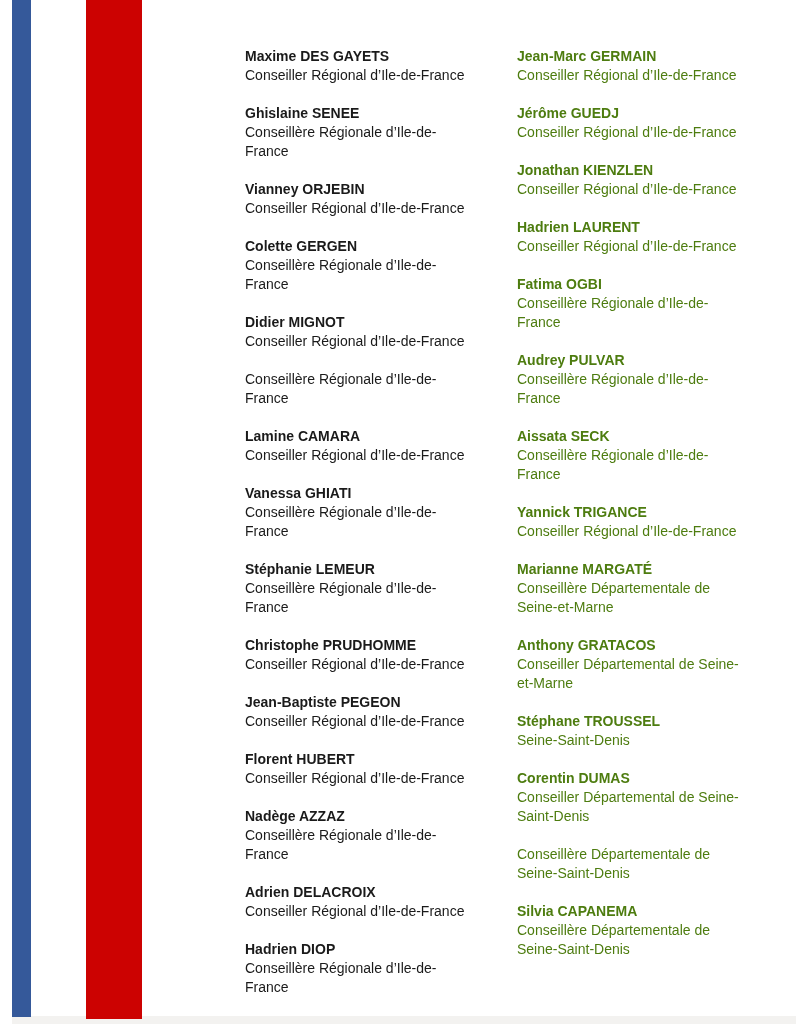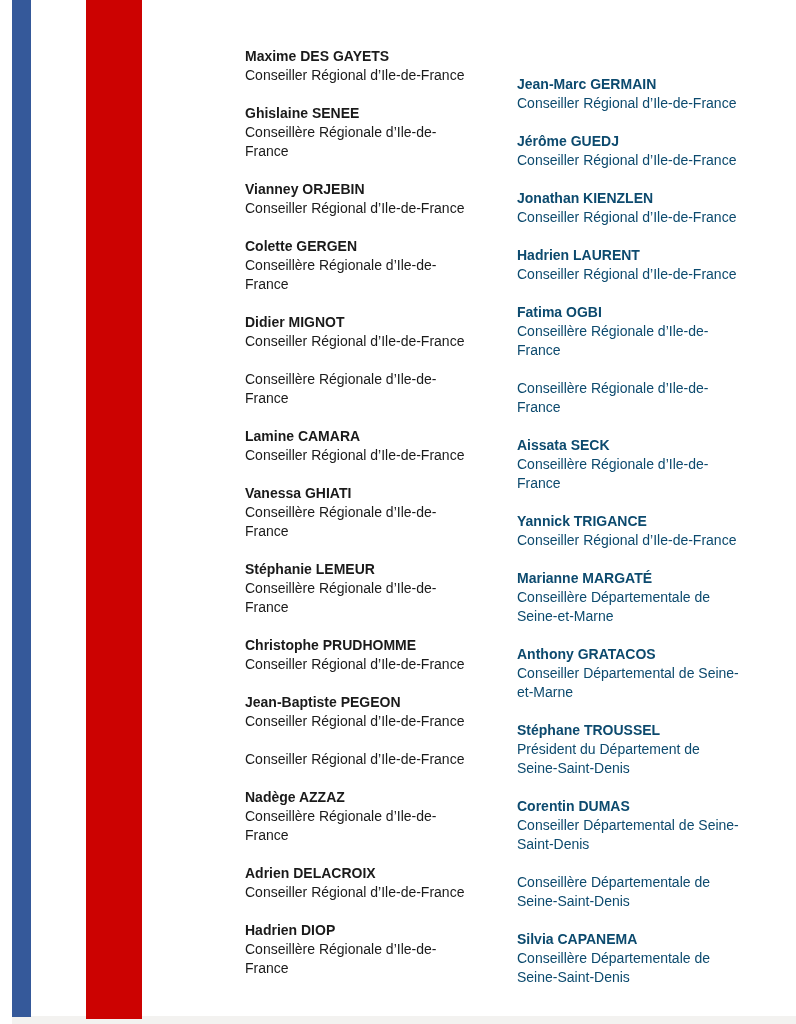--- a/index.html
+++ b/index.html
@@ -119,41 +119,42 @@
     <div class="entry-name">Christophe PRUDHOMME</div>
   <div class="entry-title-line">Conseiller Régional d’Ile-de-France</div>
       </div>
 
   <div class="entry">
     <div class="entry-name">Jean-Baptiste PEGEON</div>
   <div class="entry-title-line">Conseiller Régional d’Ile-de-France</div>
       </div>
 
   <div class="entry">
+    <div class="entry-name">Florent HUBERT</div>
   <div class="entry-title-line">Conseiller Régional d’Ile-de-France</div>
       </div>
 
   <div class="entry">
     <div class="entry-name">Nadège AZZAZ</div>
   <div class="entry-title-line">Conseillère Régionale d’Ile-de-</div>
         <div class="entry-title-line">France</div>
       </div>
 
   <div class="entry">
     <div class="entry-name">Adrien DELACROIX</div>
   <div class="entry-title-line">Conseiller Régional d’Ile-de-France</div>
       </div>
 
   <div class="entry">
     <div class="entry-name">Hadrien DIOP</div>
   <div class="entry-title-line">Conseillère Régionale d’Ile-de-</div>
         <div class="entry-title-line">France</div>
       </div>
 </div>
-  <div class="col col-right" id="col-right" style="color: #0c4a6e; margin-top: 28px;">
+  <div class="col col-right" id="col-right" style="color: #4d7c0f;">
   <div class="entry">
     <div class="entry-name">Jean-Marc GERMAIN</div>
   <div class="entry-title-line">Conseiller Régional d’Ile-de-France</div>
       </div>
 
   <div class="entry">
     <div class="entry-name">Jérôme GUEDJ</div>
   <div class="entry-title-line">Conseiller Régional d’Ile-de-France</div>
       </div>
 
@@ -167,20 +168,21 @@
   <div class="entry-title-line">Conseiller Régional d’Ile-de-France</div>
       </div>
 
   <div class="entry">
     <div class="entry-name">Fatima OGBI</div>
   <div class="entry-title-line">Conseillère Régionale d’Ile-de-</div>
         <div class="entry-title-line">France</div>
       </div>
 
   <div class="entry">
+    <div class="entry-name">Audrey PULVAR</div>
   <div class="entry-title-line">Conseillère Régionale d’Ile-de-</div>
         <div class="entry-title-line">France</div>
       </div>
 
   <div class="entry">
     <div class="entry-name">Aissata SECK</div>
   <div class="entry-title-line">Conseillère Régionale d’Ile-de-</div>
         <div class="entry-title-line">France</div>
       </div>
 
@@ -196,21 +198,20 @@
       </div>
 
   <div class="entry">
     <div class="entry-name">Anthony GRATACOS</div>
   <div class="entry-title-line">Conseiller Départemental de Seine-</div>
         <div class="entry-title-line">et-Marne</div>
       </div>
 
   <div class="entry">
     <div class="entry-name">Stéphane TROUSSEL</div>
-  <div class="entry-title-line">Président du Département de</div>
         <div class="entry-title-line">Seine-Saint-Denis</div>
       </div>
 
   <div class="entry">
     <div class="entry-name">Corentin DUMAS</div>
   <div class="entry-title-line">Conseiller Départemental de Seine-</div>
         <div class="entry-title-line">Saint-Denis</div>
       </div>
 
   <div class="entry">

